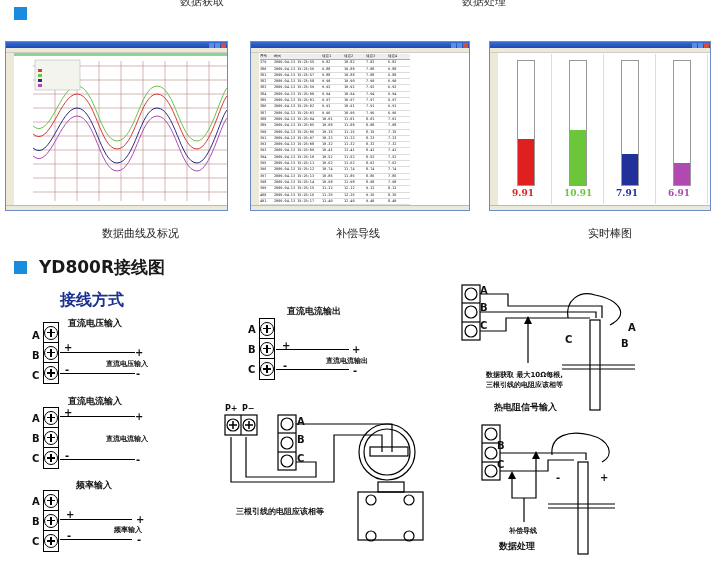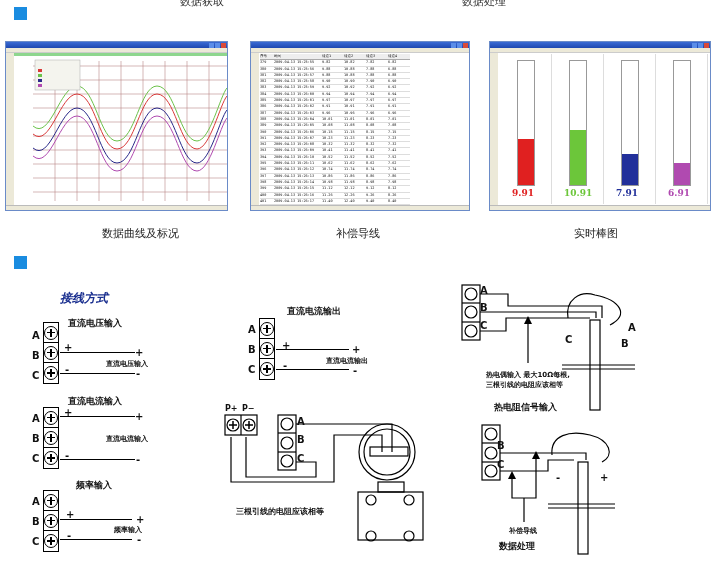--- a/index.html
+++ b/index.html
@@ -327,27 +327,28 @@
       </div>
       <div style="flex: 1 1 0%; position: relative; border-right: 0.5px solid rgb(221, 221, 221);">
         <div style="position: absolute; left: 17px; width: 18px; top: 6px; bottom: 18px; border: 0.5px solid rgb(153, 153, 153); background: rgb(255, 255, 255);">
           <div style="position: absolute; left: 0px; right: 0px; bottom: 0px; height: 18%; background: rgb(176, 74, 176);"></div>
         </div>
         <div style="position: absolute; left: 12px; bottom: 6px; font: bold 9px &quot;DejaVu Serif&quot;, serif; color: rgb(176, 74, 176);">6.91</div>
       </div>
     </div>
   <div class="win-status"></div>
 </div>
-<div class="abs caption" style="left:574px; top:226px;">实时棒图</div>
+<div class="abs caption" style="left:588px; top:226px;">实时棒图</div>
 
 <div class="abs sec-title" style="left:14px; top:256px;">
   <span class="sec-square"></span>
-</div>
-
-<div class="abs subhead" style="left:60px; top:290px; color:#1a2f8f; font-size:12px;font-style:italic;">接线方式</div>
+  <span>YD800R接线图</span>
+</div>
+
+<div class="abs subhead" style="left:60px; top:290px; color:#1a2f8f; font-size:16px;">接线方式</div>
 
 <div class="abs subhead" style="left:68px; top:317px;">直流电压输入</div>
 <div class="term" style="left:43px; top:322px;">
   <div class="cell">
       <div class="screw"></div>
     </div>
   <div class="cell">
       <div class="screw"></div>
     </div>
   <div class="cell">
@@ -491,21 +492,21 @@
     <line x1="78" y1="44" x2="78" y2="88"></line>
   </g>
   <polygon points="78,41 74,49 82,49" fill="#000"></polygon>
 </svg>
 <div class="lbl" style="left:480px; top:285px;">A</div>
 <div class="lbl" style="left:480px; top:302px;">B</div>
 <div class="lbl" style="left:480px; top:320px;">C</div>
 <div class="lbl" style="left:565px; top:334px;">C</div>
 <div class="lbl" style="left:621px; top:338px;">B</div>
 <div class="lbl" style="left:628px; top:322px;">A</div>
-<div class="abs small" style="left:486px; top:370px;">热电偶输入 最大10Ω每根,</div>
+<div class="abs small" style="left:486px; top:370px;">数据获取 最大10Ω每根,</div>
 <div class="abs small" style="left:486px; top:380px;">三根引线的电阻应该相等</div>
 <div class="abs subhead" style="left:494px; top:401px;">热电阻信号输入</div>
 
 <svg class="abs" style="left:450px; top:420px;" width="200" height="141">
   <g fill="none" stroke="#000" stroke-width="1.2">
     <rect x="32" y="5" width="18" height="55"></rect>
       <line x1="32" y1="23" x2="50" y2="23"></line>
       <line x1="32" y1="42" x2="50" y2="42"></line>
     <circle cx="41" cy="14" r="6"></circle>
       <circle cx="41" cy="33" r="6"></circle>

